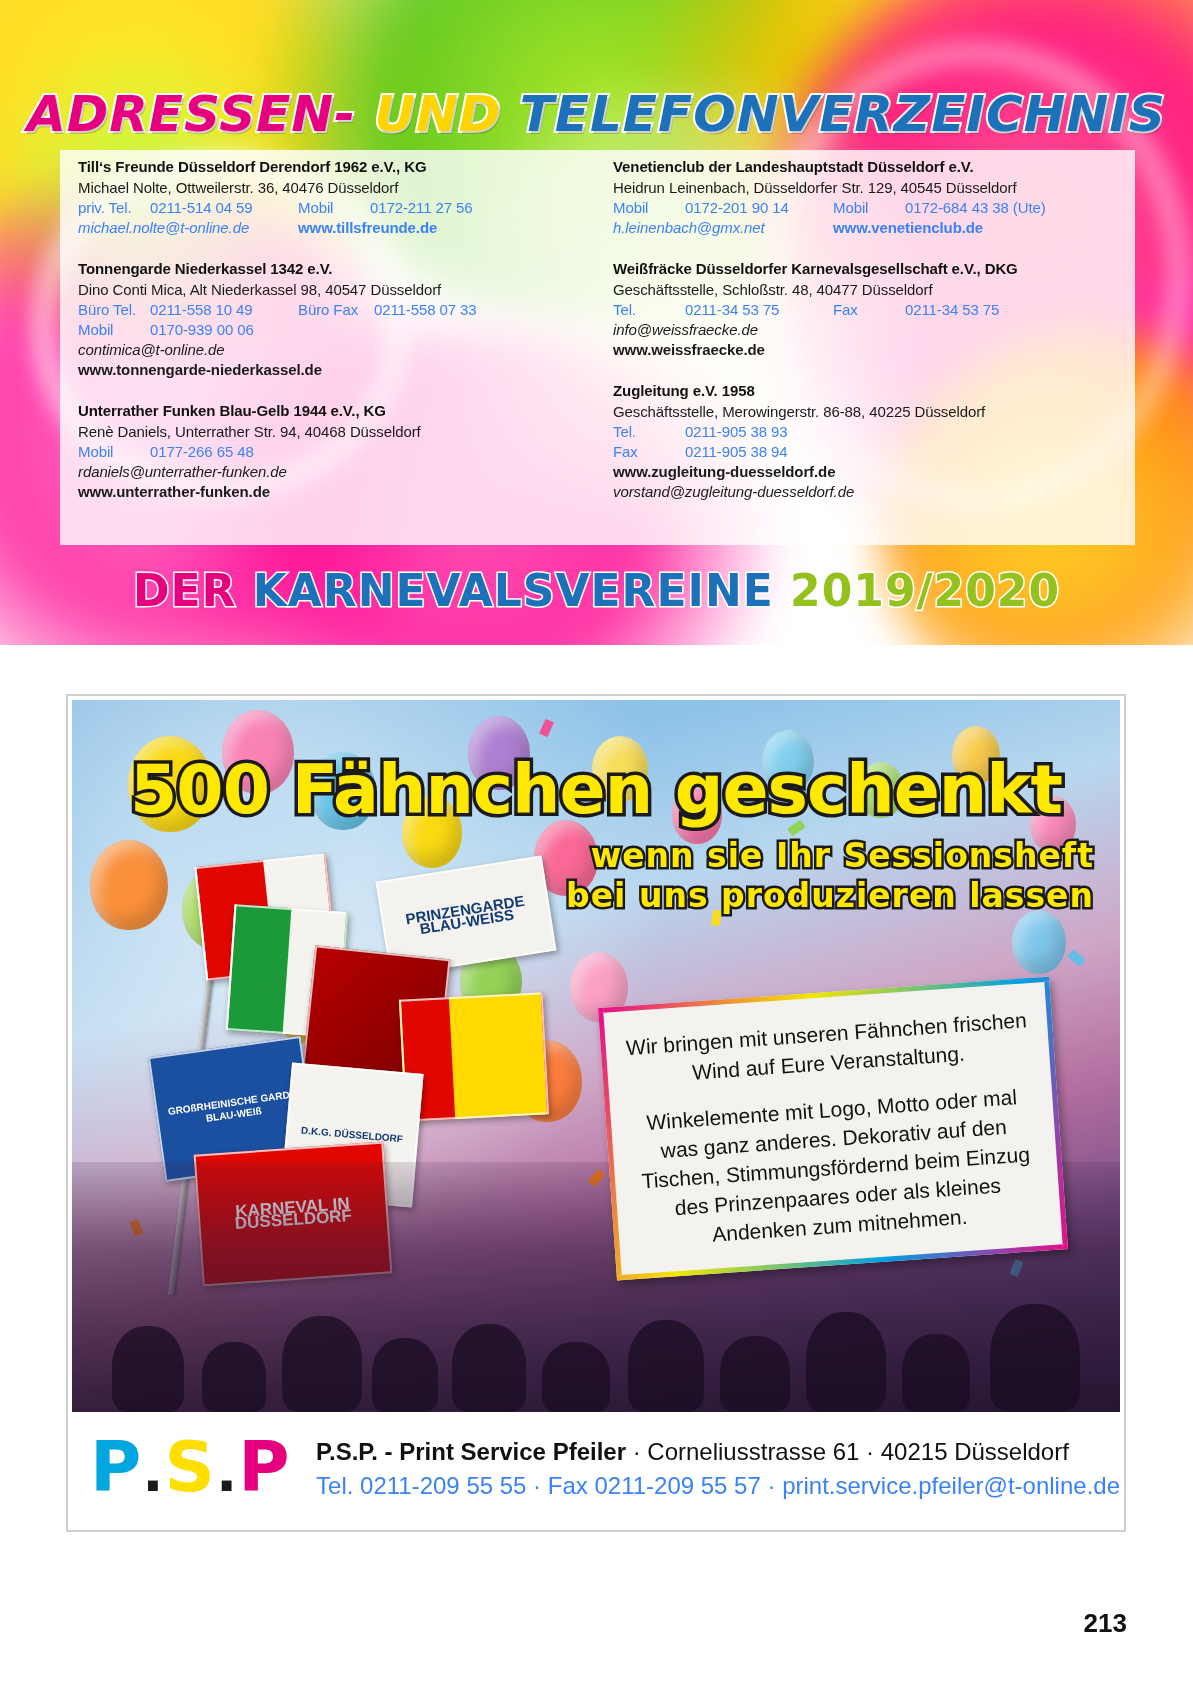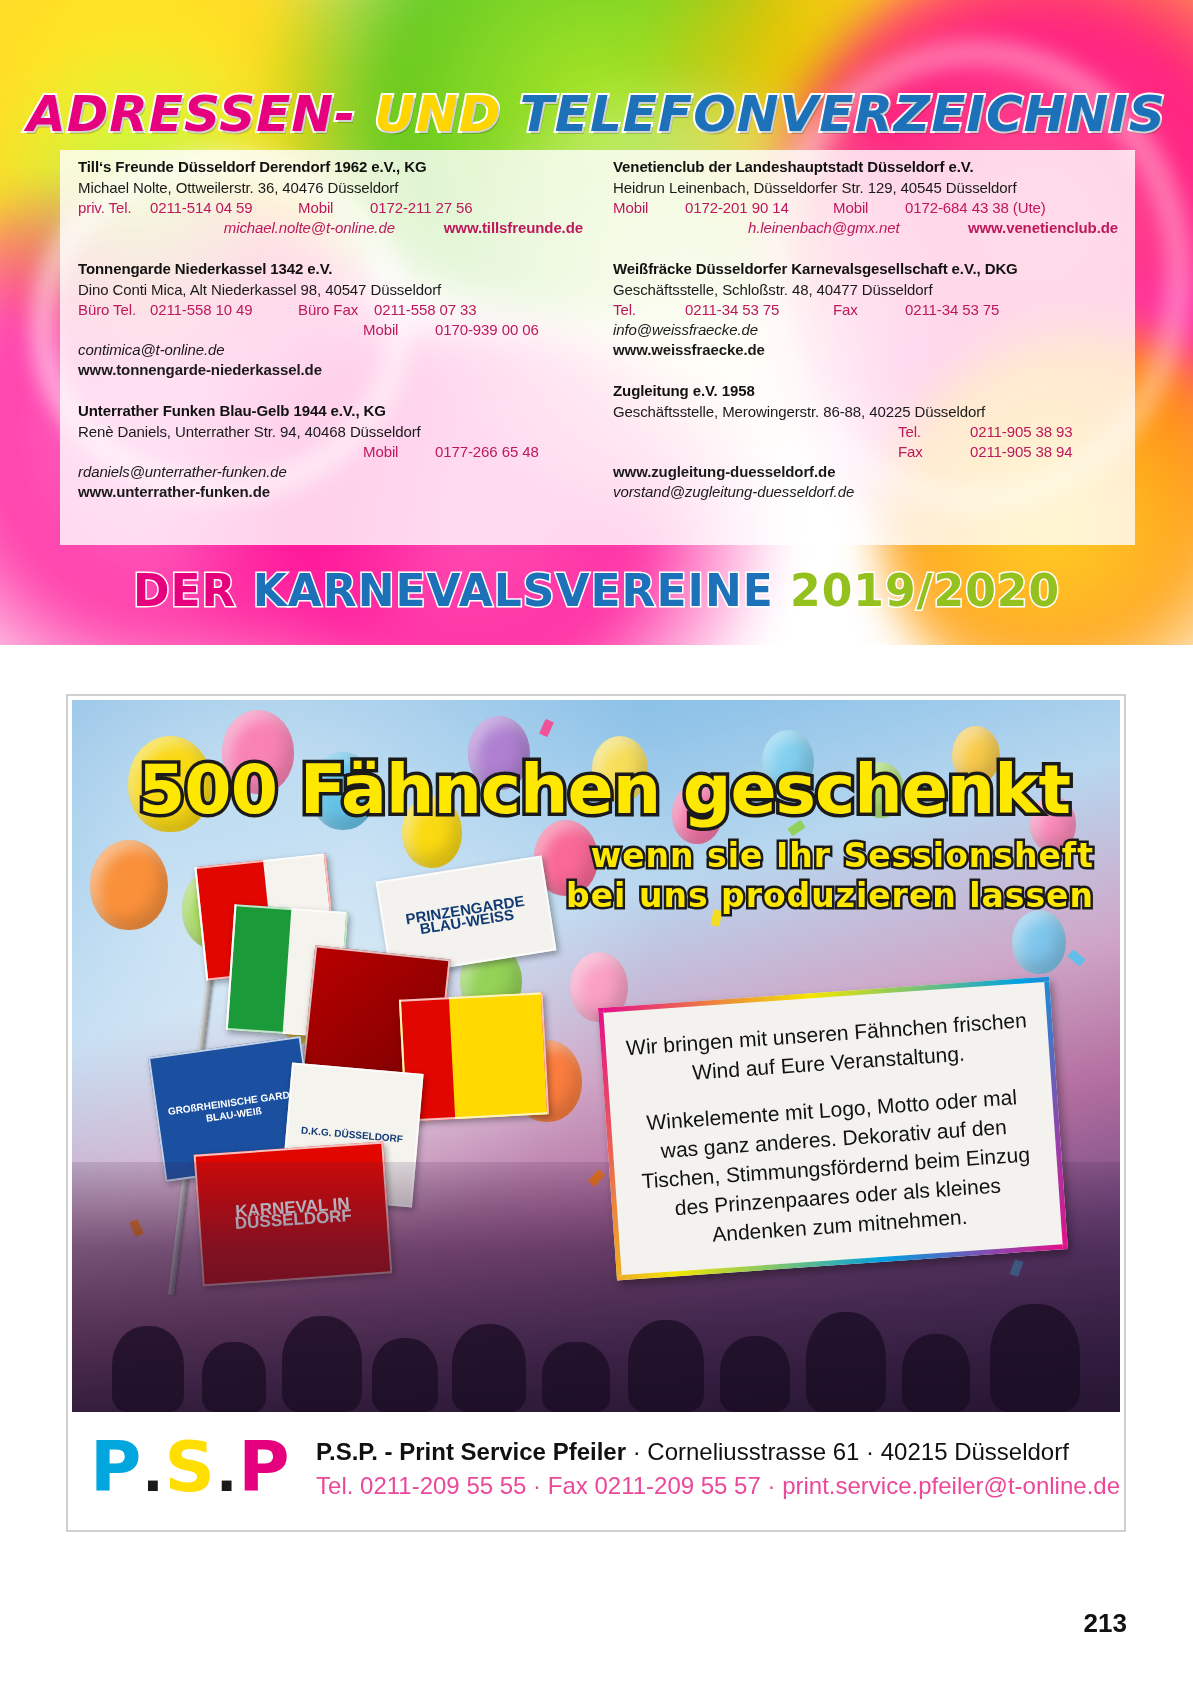--- a/index.html
+++ b/index.html
@@ -120,23 +120,22 @@
     line-height: 20px;
     white-space: pre;
     letter-spacing: -0.1px;
   }
   .entry .line.it { font-style: italic; }
   .entry .line.bd { font-weight: bold; }
   .entry .row {
     display: flex;
     font-size: 15px;
     line-height: 20px;
-    color: #be185d;
+    color: #3b82f6;
     letter-spacing: -0.1px;
-    justify-content: flex-end;
   }
   .entry .row .c1 { width: 72px; flex: none; }
   .entry .row .c2 { width: 148px; flex: none; }
   .entry .row .c3 { width: 72px; flex: none; }
   .entry .row .c4 { flex: 1; }
   .entry .row .it { font-style: italic; }
   .entry .row .bd { font-weight: bold; }
 
   
   .ad {
@@ -187,21 +186,21 @@
   }
   .crowd .head {
     position: absolute;
     bottom: 0;
     border-radius: 46% 46% 20% 20%;
     background: rgba(25,12,35,.75);
   }
 
   .ad-headline {
     position: absolute;
-    left: 8px;
+    left: 0;
     top: 50px;
     width: 1048px;
     text-align: center;
     font-family: "DejaVu Sans", sans-serif;
     font-weight: bold;
     font-size: 68px;
     color: #ffe800;
     -webkit-text-stroke: 7px #1a1a1a;
     paint-order: stroke fill;
     letter-spacing: -1px;
@@ -297,21 +296,21 @@
   }
   .psp-text .l1 {
     font-size: 24px;
     color: #111;
     line-height: 34px;
     white-space: nowrap;
   }
   .psp-text .l1 b { font-weight: bold; }
   .psp-text .l2 {
     font-size: 24px;
-    color: #ec4899;
+    color: #3b82f6;
     line-height: 34px;
     white-space: nowrap;
   }
 
   .page-number {
     position: absolute;
     right: 66px;
     top: 1608px;
     font-size: 26px;
     font-weight: bold;

